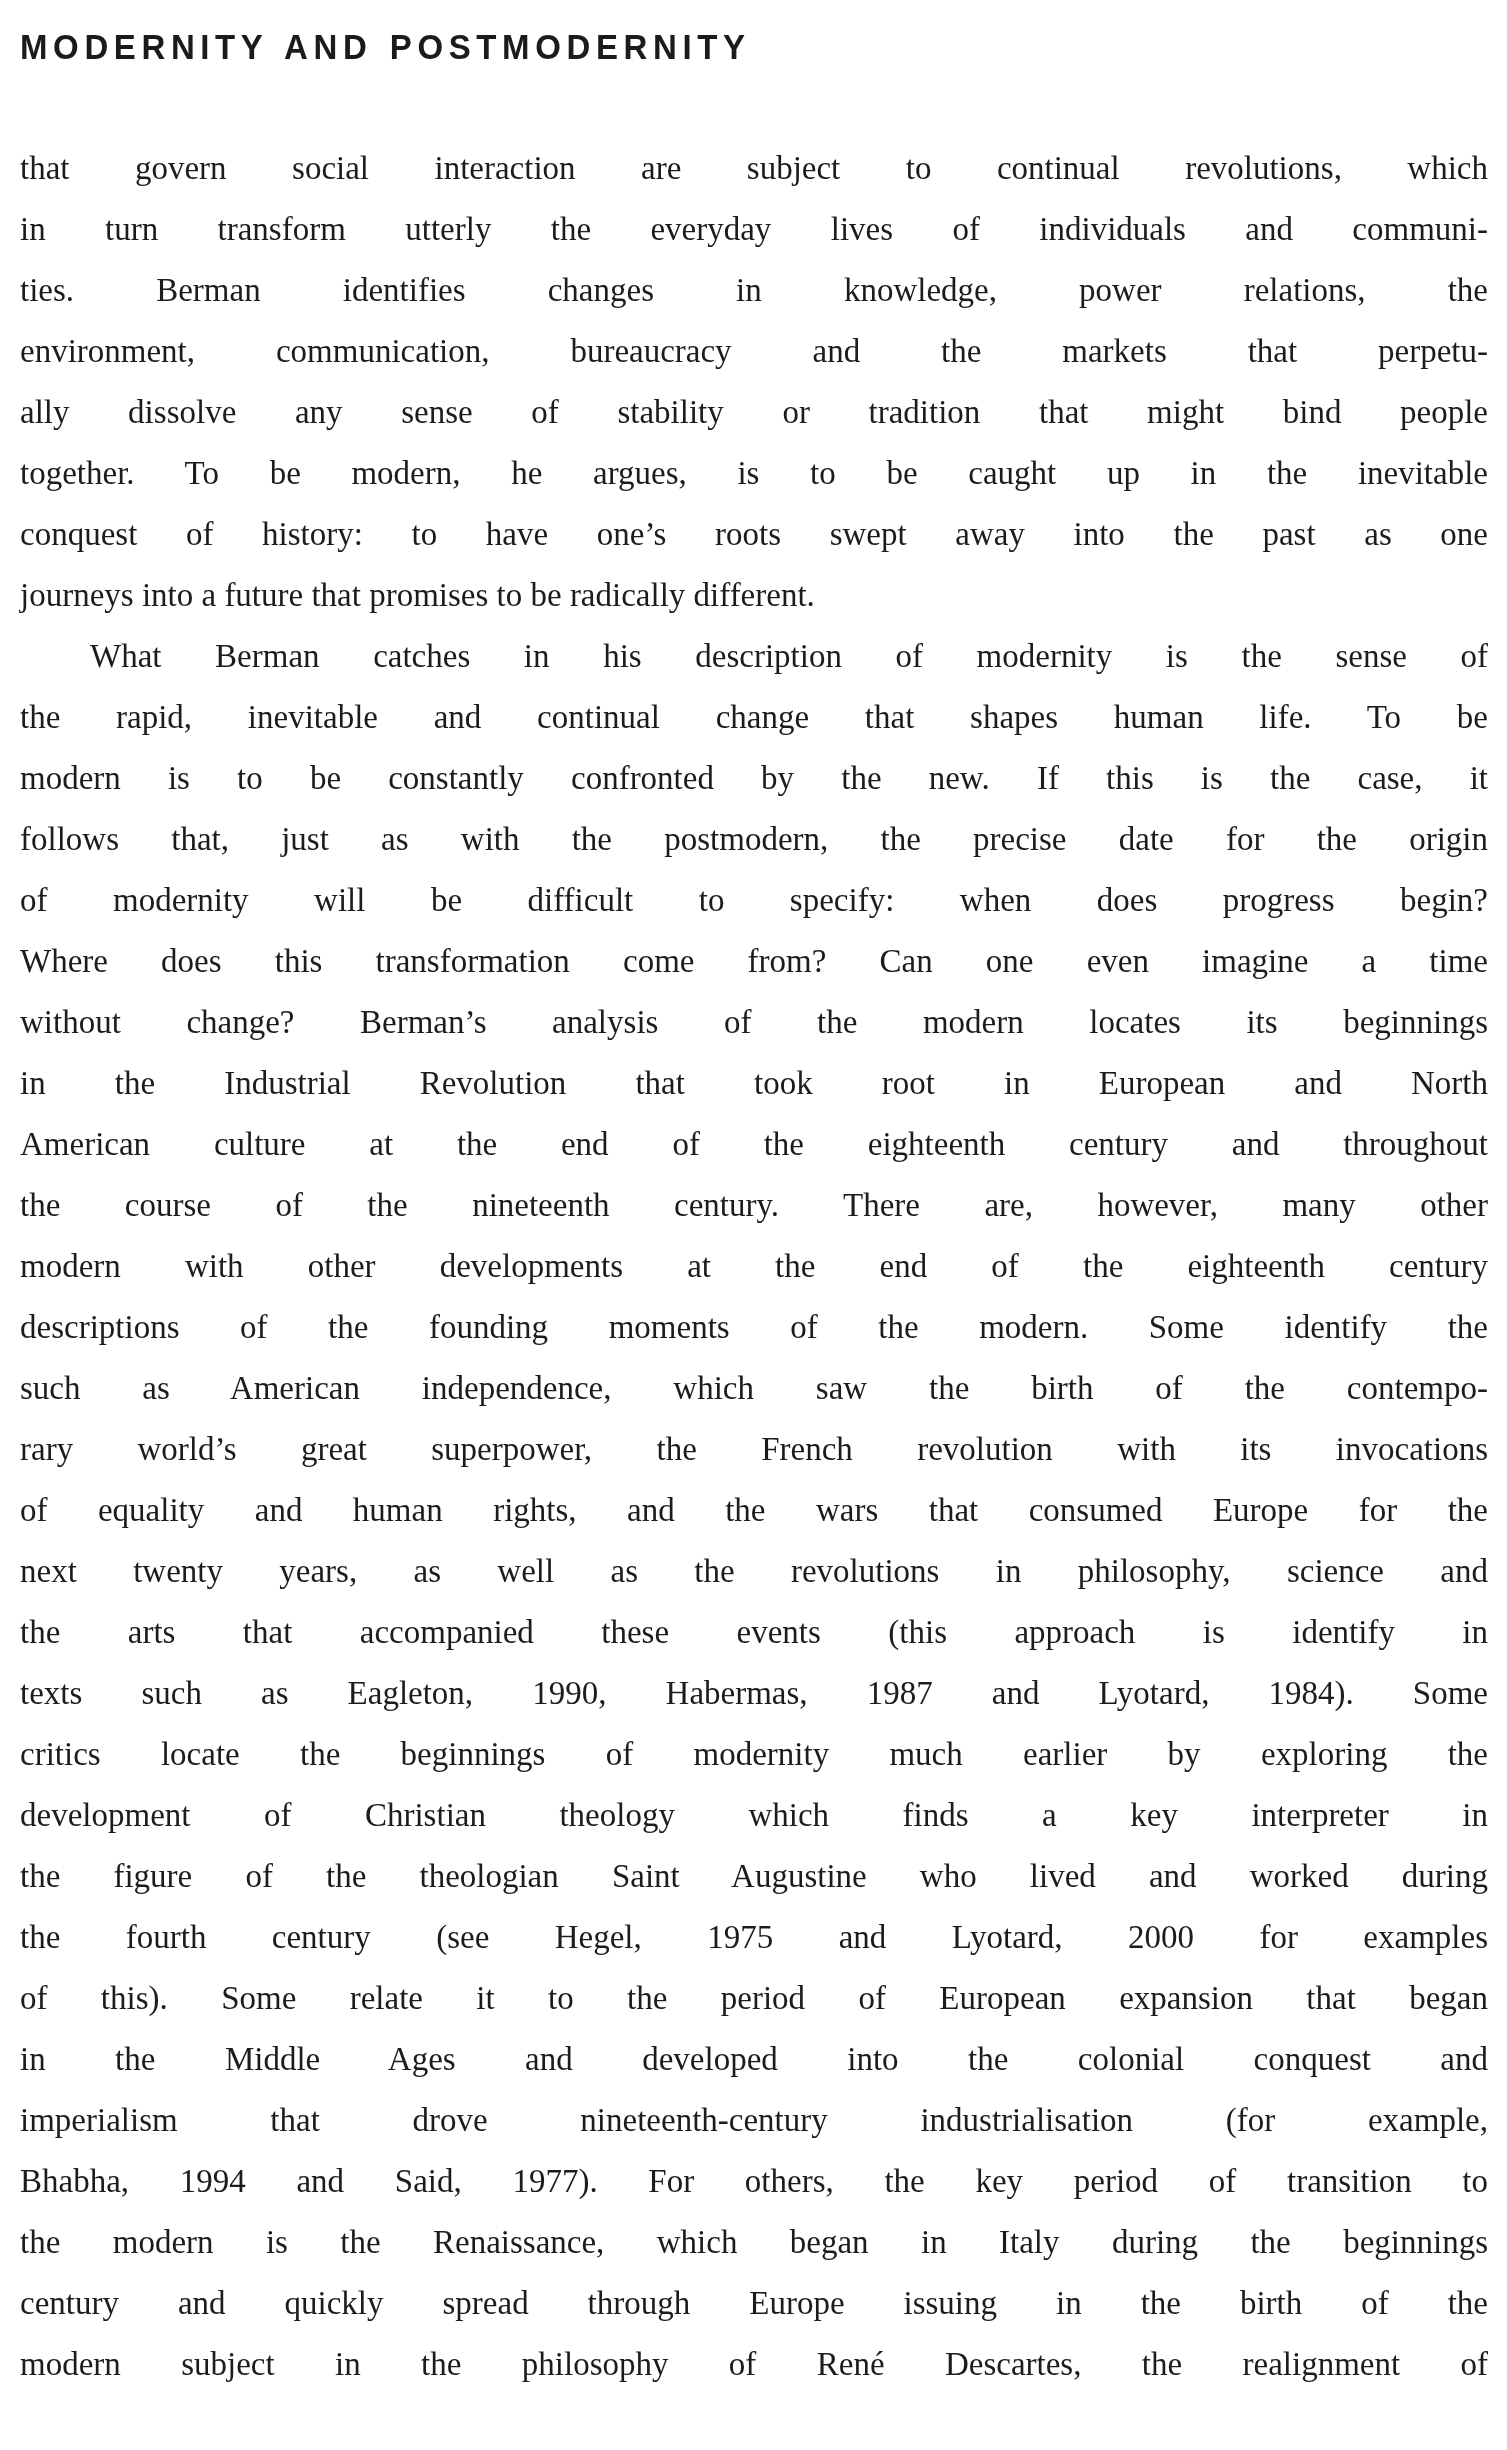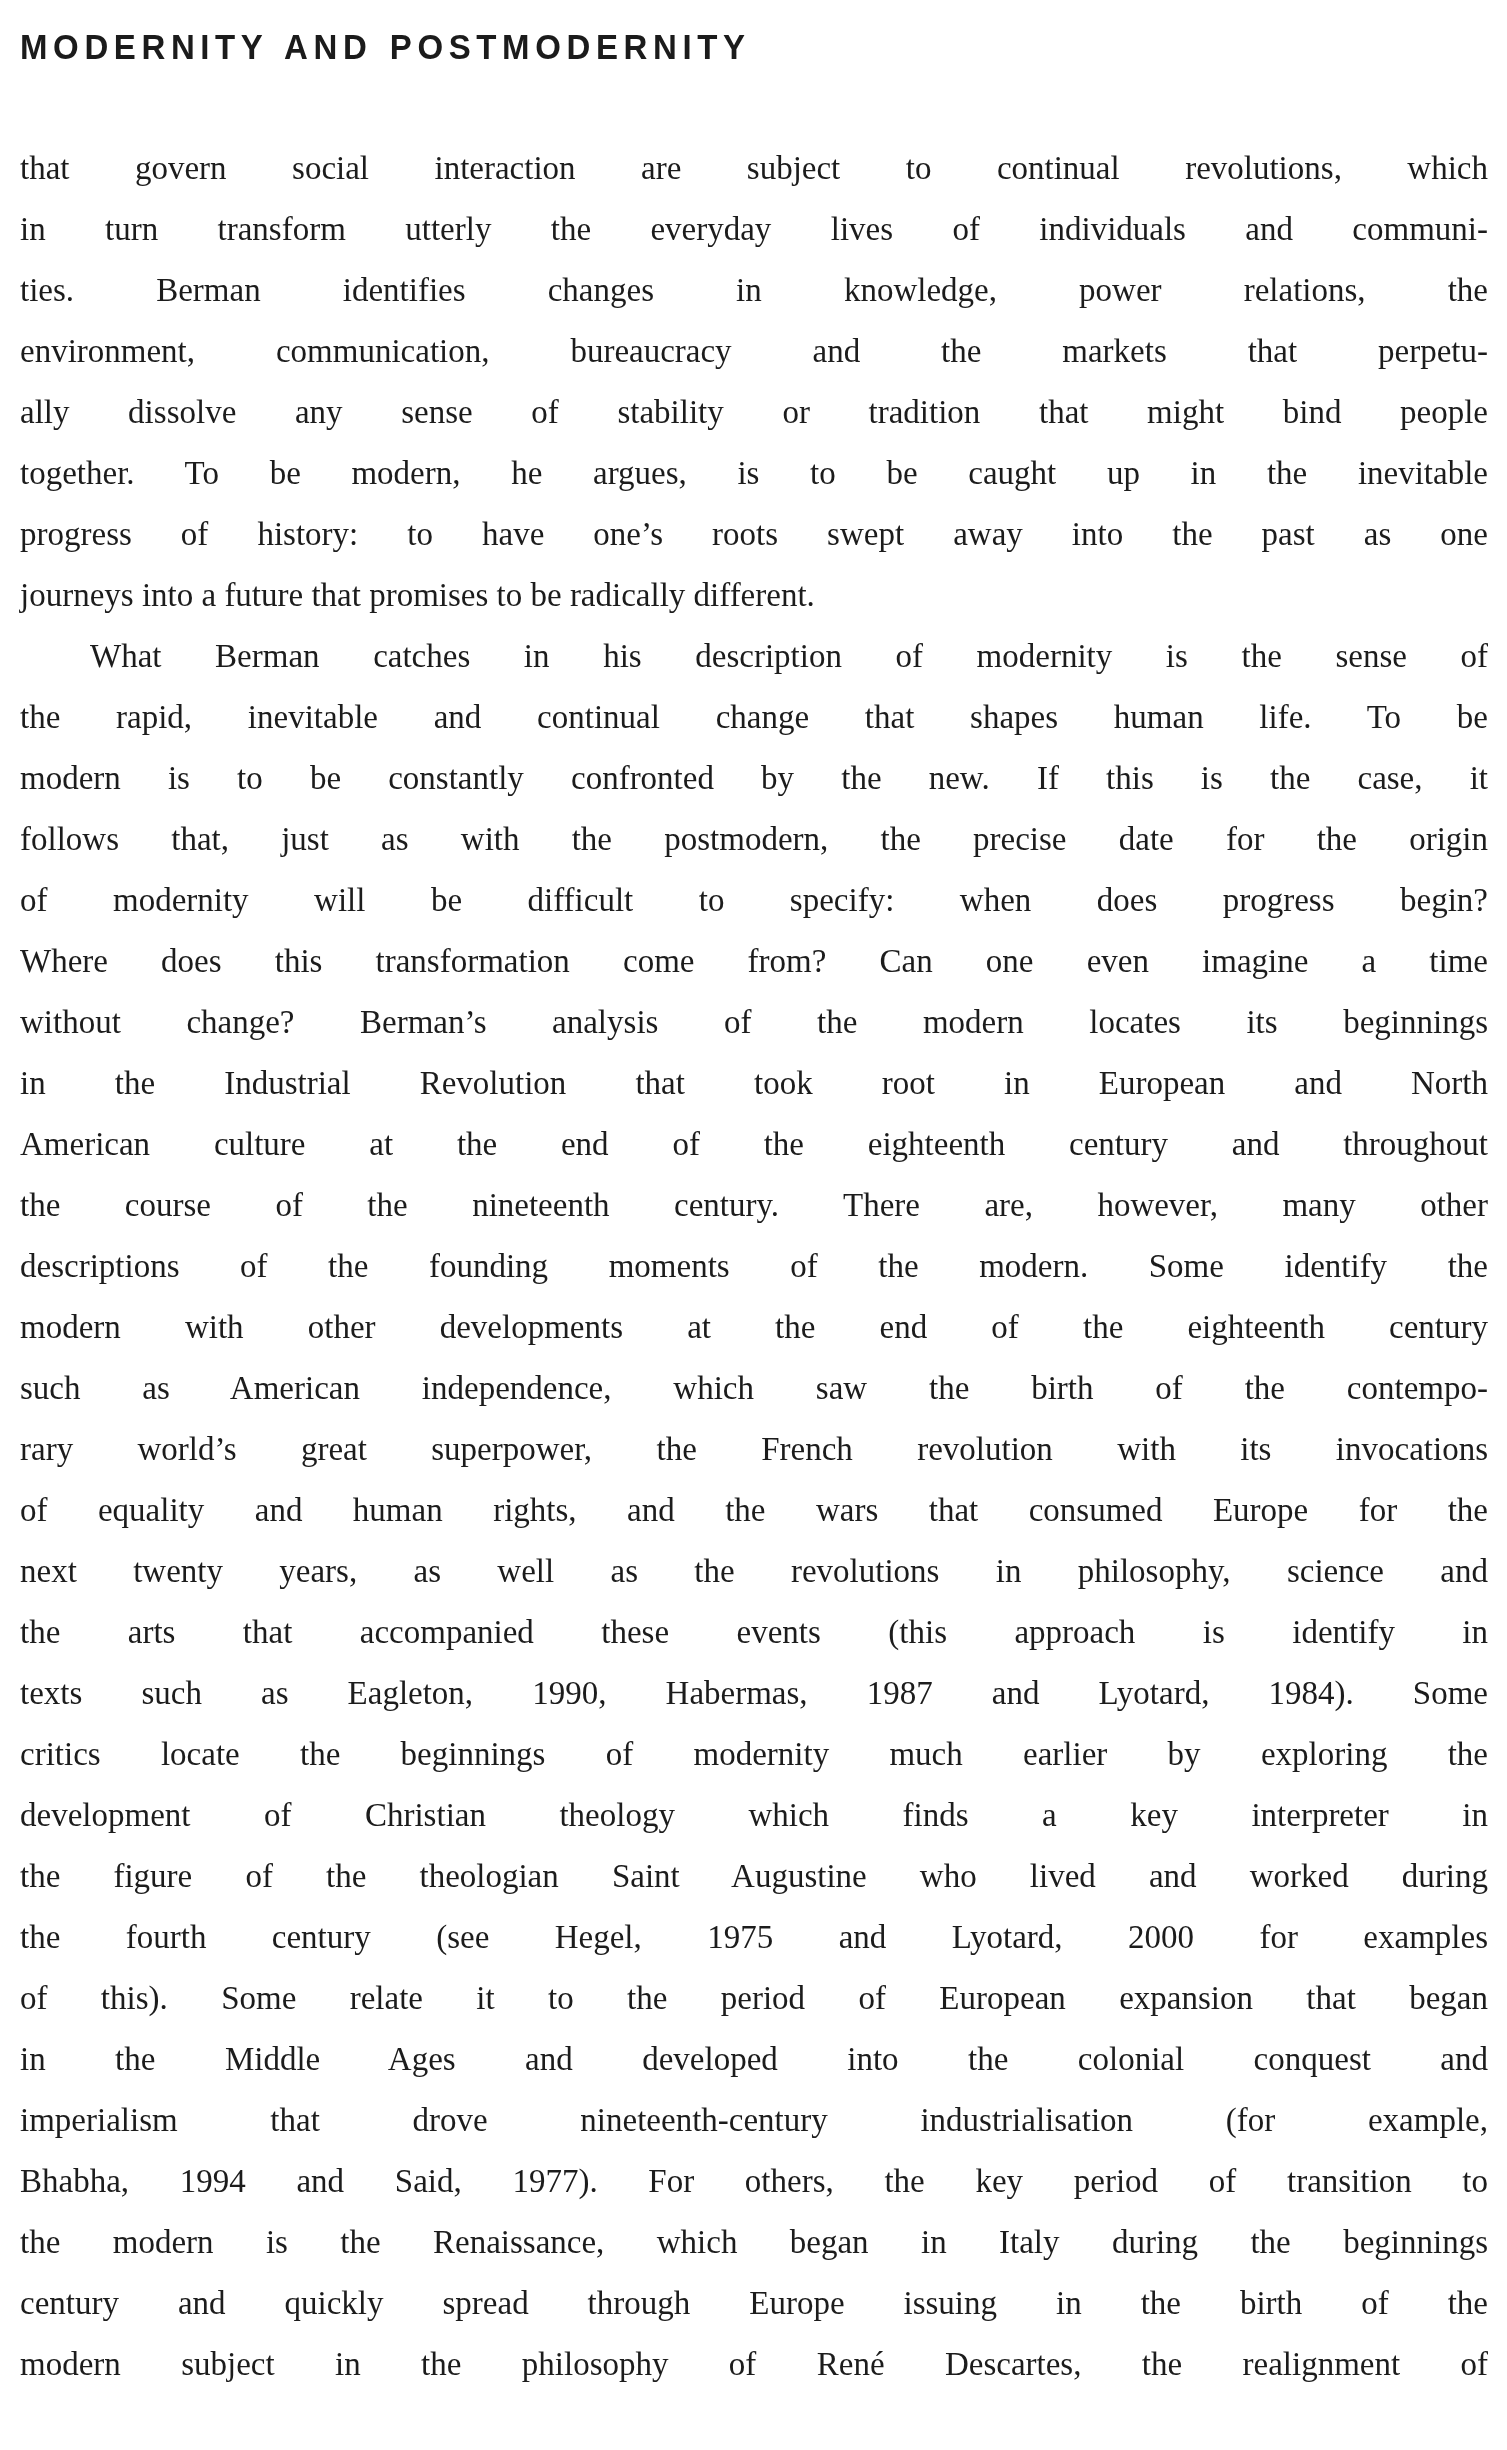--- a/index.html
+++ b/index.html
@@ -57,34 +57,34 @@
 
 <div class="page">
   <div class="running-header">MODERNITY AND POSTMODERNITY</div>
   <div class="body-text" id="body-text">
       <div class="line">that govern social interaction are subject to continual revolutions, which</div>
       <div class="line">in turn transform utterly the everyday lives of individuals and communi-</div>
       <div class="line">ties. Berman identifies changes in knowledge, power relations, the</div>
       <div class="line">environment, communication, bureaucracy and the markets that perpetu-</div>
       <div class="line">ally dissolve any sense of stability or tradition that might bind people</div>
       <div class="line">together. To be modern, he argues, is to be caught up in the inevitable</div>
-      <div class="line">progress of history: to have one’s roots swept away into the past as one</div>
+      <div class="line">conquest of history: to have one’s roots swept away into the past as one</div>
       <div class="line para-end">journeys into a future that promises to be radically different.</div>
       <div class="line indent">What Berman catches in his description of modernity is the sense of</div>
       <div class="line">the rapid, inevitable and continual change that shapes human life. To be</div>
       <div class="line">modern is to be constantly confronted by the new. If this is the case, it</div>
       <div class="line">follows that, just as with the postmodern, the precise date for the origin</div>
       <div class="line">of modernity will be difficult to specify: when does progress begin?</div>
       <div class="line">Where does this transformation come from? Can one even imagine a time</div>
       <div class="line">without change? Berman’s analysis of the modern locates its beginnings</div>
       <div class="line">in the Industrial Revolution that took root in European and North</div>
       <div class="line">American culture at the end of the eighteenth century and throughout</div>
       <div class="line">the course of the nineteenth century. There are, however, many other</div>
+      <div class="line">modern with other developments at the end of the eighteenth century</div>
       <div class="line">descriptions of the founding moments of the modern. Some identify the</div>
-      <div class="line">modern with other developments at the end of the eighteenth century</div>
       <div class="line">such as American independence, which saw the birth of the contempo-</div>
       <div class="line">rary world’s great superpower, the French revolution with its invocations</div>
       <div class="line">of equality and human rights, and the wars that consumed Europe for the</div>
       <div class="line">next twenty years, as well as the revolutions in philosophy, science and</div>
       <div class="line">the arts that accompanied these events (this approach is identify in</div>
       <div class="line">texts such as Eagleton, 1990, Habermas, 1987 and Lyotard, 1984). Some</div>
       <div class="line">critics locate the beginnings of modernity much earlier by exploring the</div>
       <div class="line">development of Christian theology which finds a key interpreter in</div>
       <div class="line">the figure of the theologian Saint Augustine who lived and worked during</div>
       <div class="line">the fourth century (see Hegel, 1975 and Lyotard, 2000 for examples</div>

